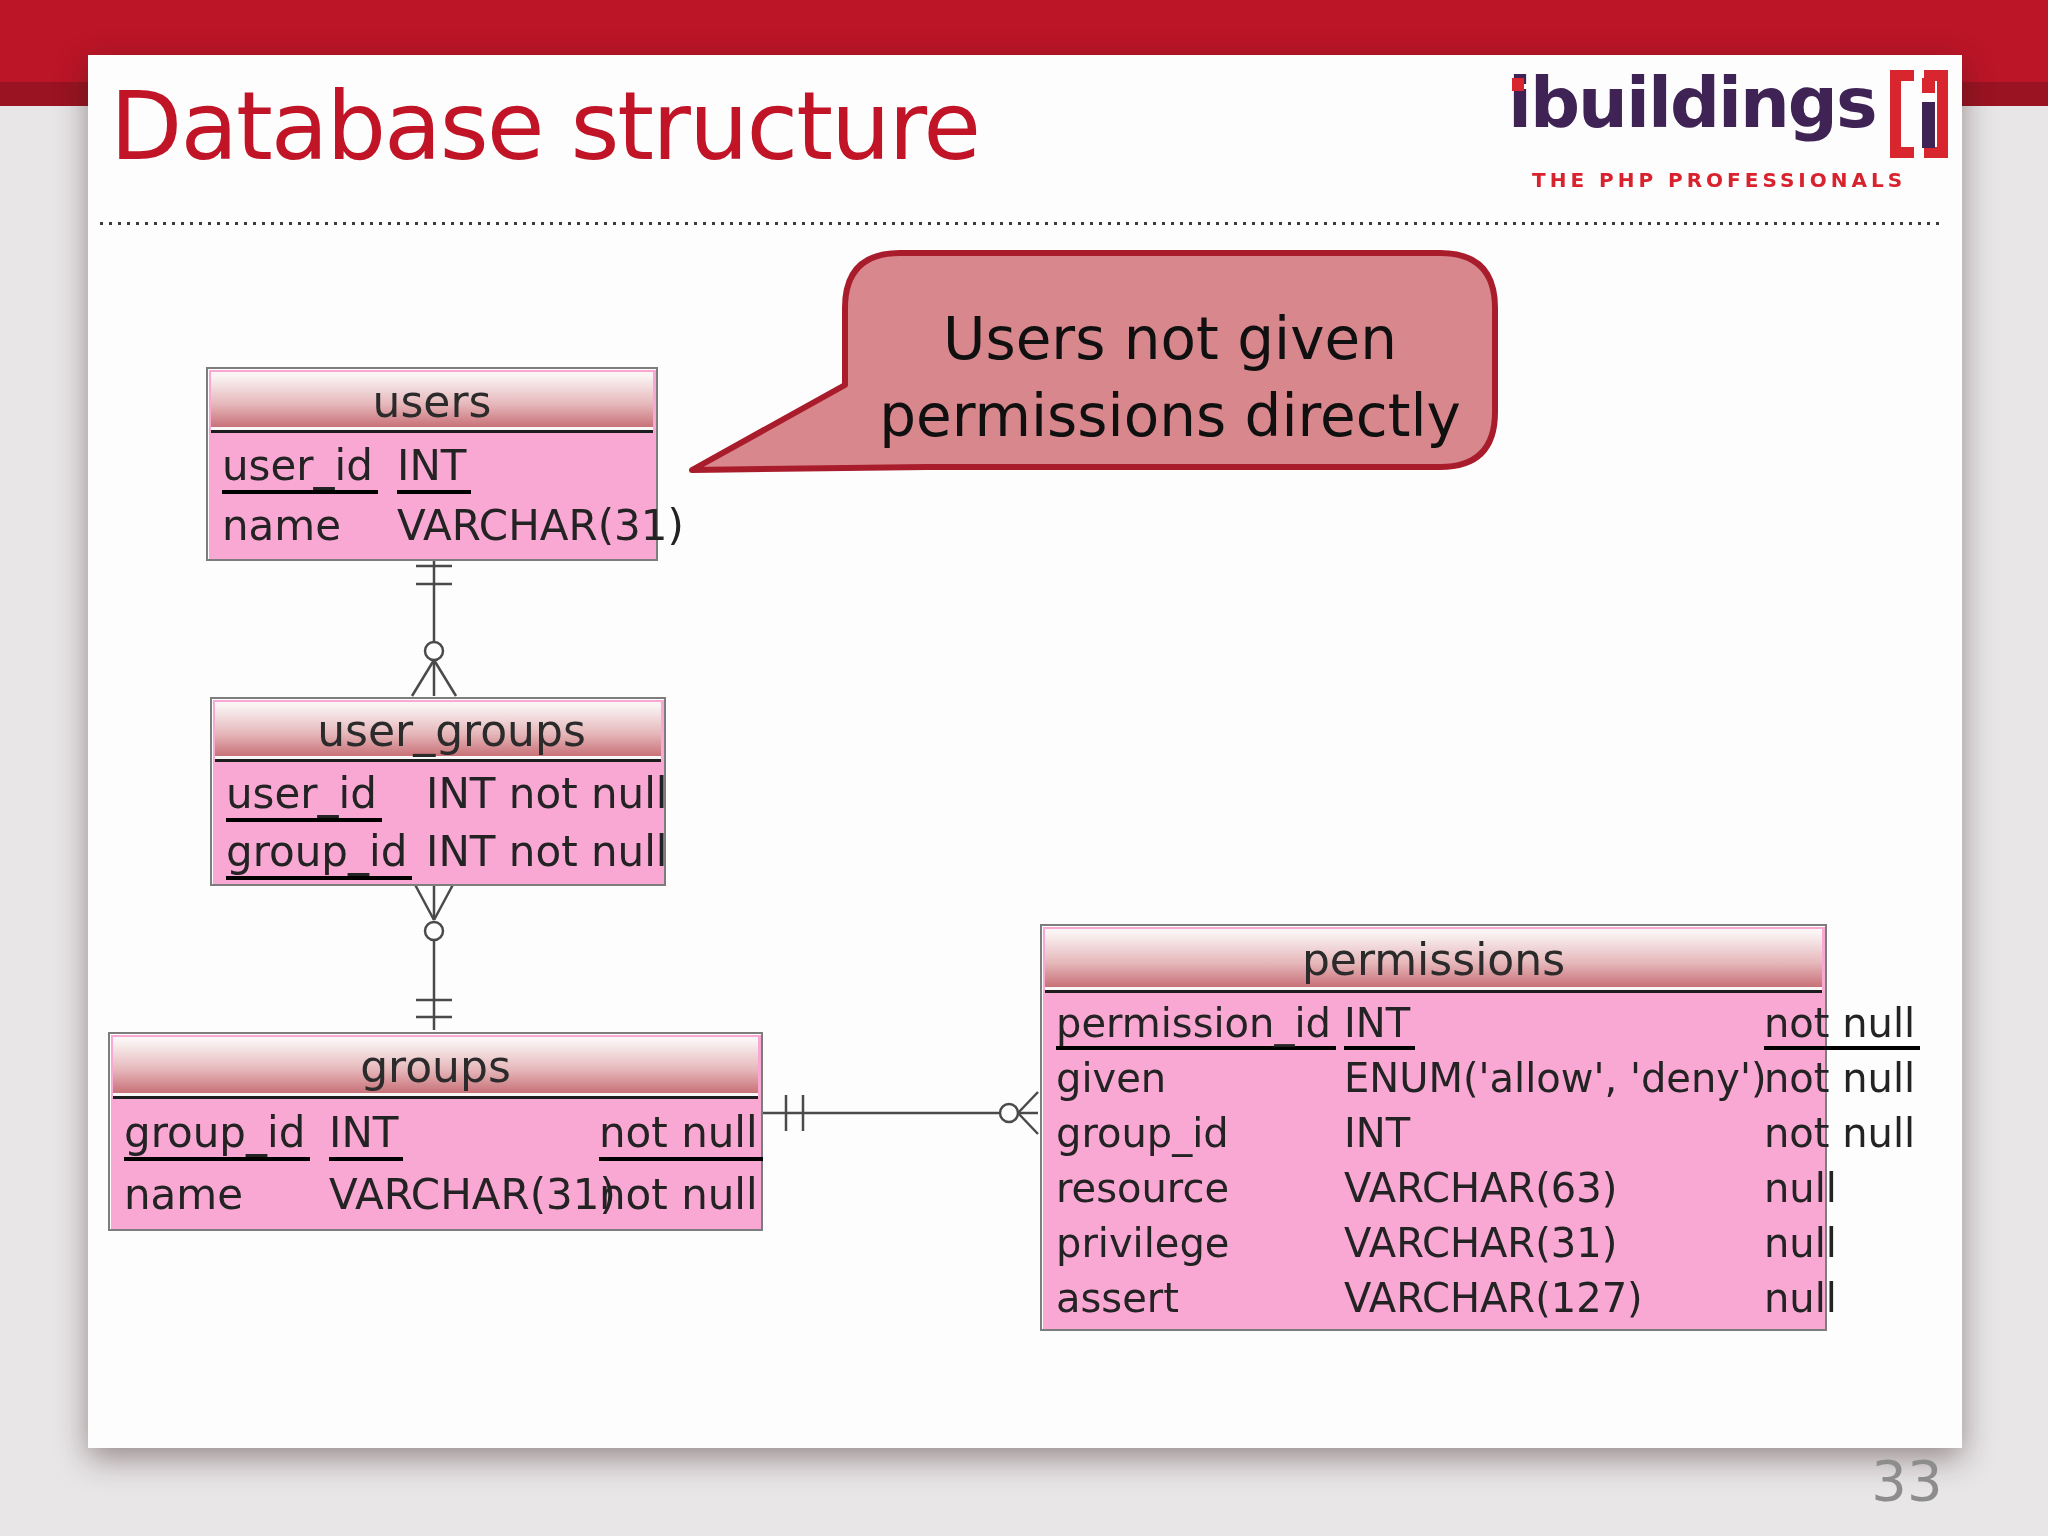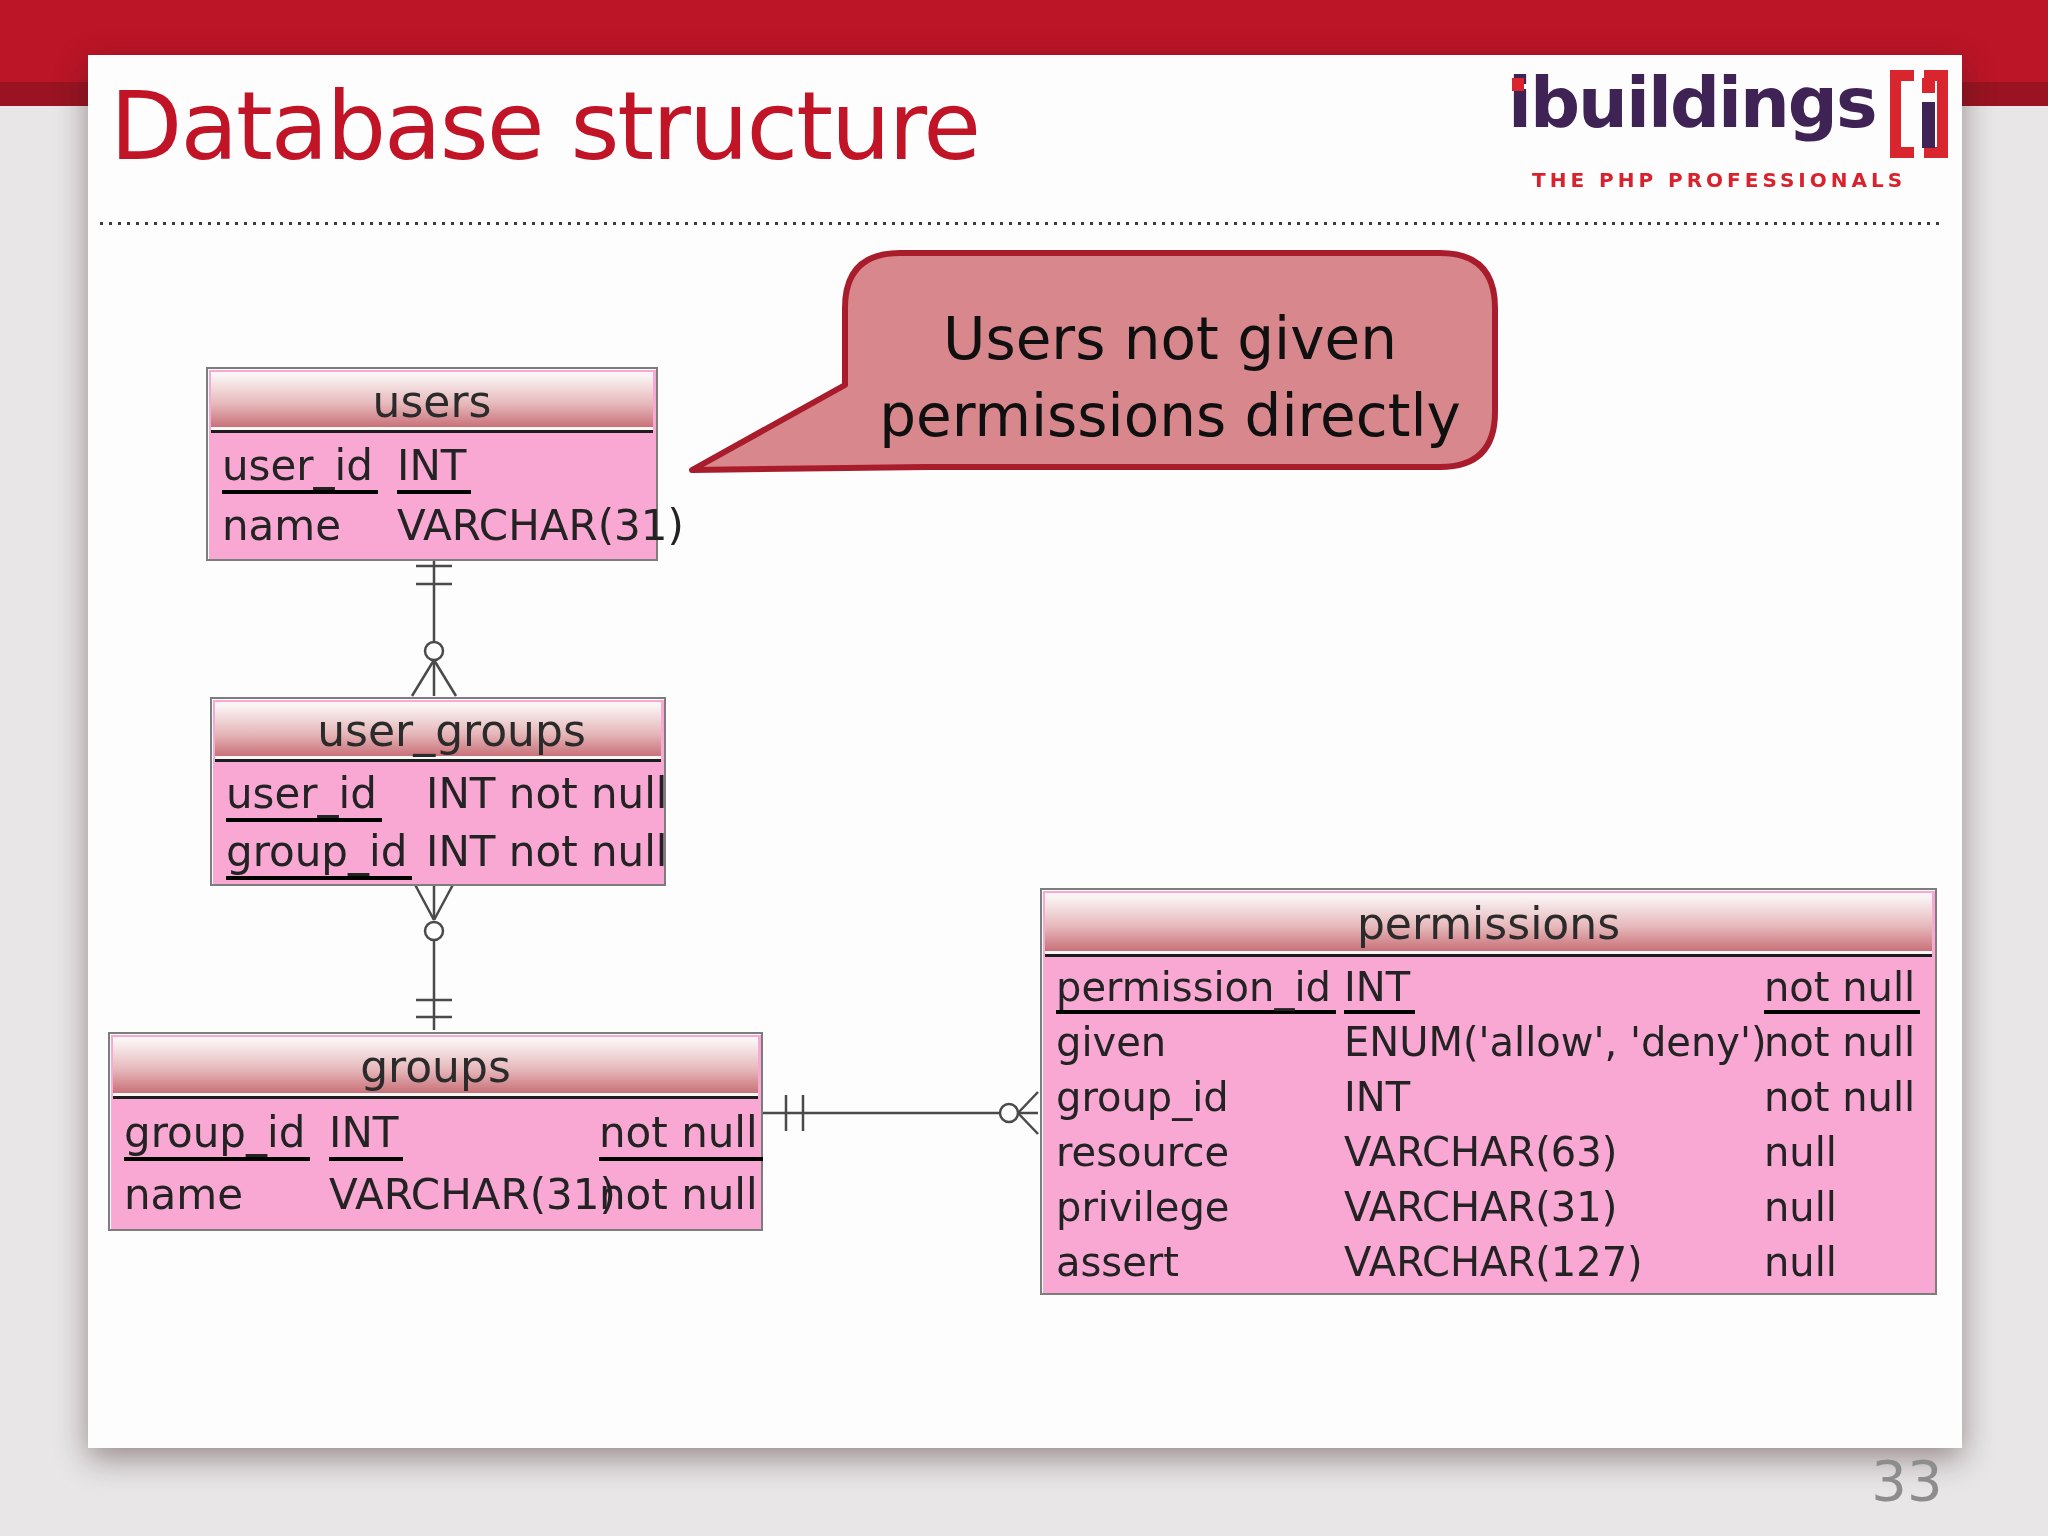--- a/index.html
+++ b/index.html
@@ -163,21 +163,21 @@
             <div class="er-cell"><span class="u">INT</span></div>
             <div class="er-cell" style="text-align: right;"><span class="u">not null</span></div>
           </div>
           <div class="er-row" style="grid-template-columns: 205px 270px 1fr; height: 62px; font-size: 42px;">
             <div class="er-cell"><span>name</span></div>
             <div class="er-cell"><span>VARCHAR(31)</span></div>
             <div class="er-cell" style="text-align: right;"><span>not null</span></div>
           </div>
         </div>
       </div>
-      <div class="er-table" style="left: 1040px; top: 888px; width: 897px;">
+      <div class="er-table" style="left: 1040px; top: 924px; width: 787px;">
         <div class="er-header" style="height: 64px;">permissions</div>
         <div class="er-rows">
           <div class="er-row" style="grid-template-columns: 288px 420px 1fr; height: 55px; font-size: 40px;">
             <div class="er-cell"><span class="u">permission_id</span></div>
             <div class="er-cell"><span class="u">INT</span></div>
             <div class="er-cell"><span class="u">not null</span></div>
           </div>
           <div class="er-row" style="grid-template-columns: 288px 420px 1fr; height: 55px; font-size: 40px;">
             <div class="er-cell"><span>given</span></div>
             <div class="er-cell"><span>ENUM('allow', 'deny')</span></div>

